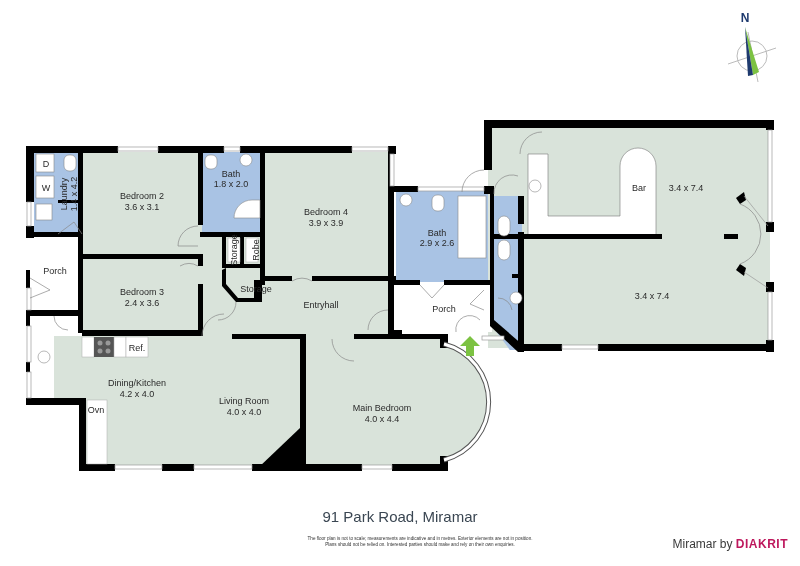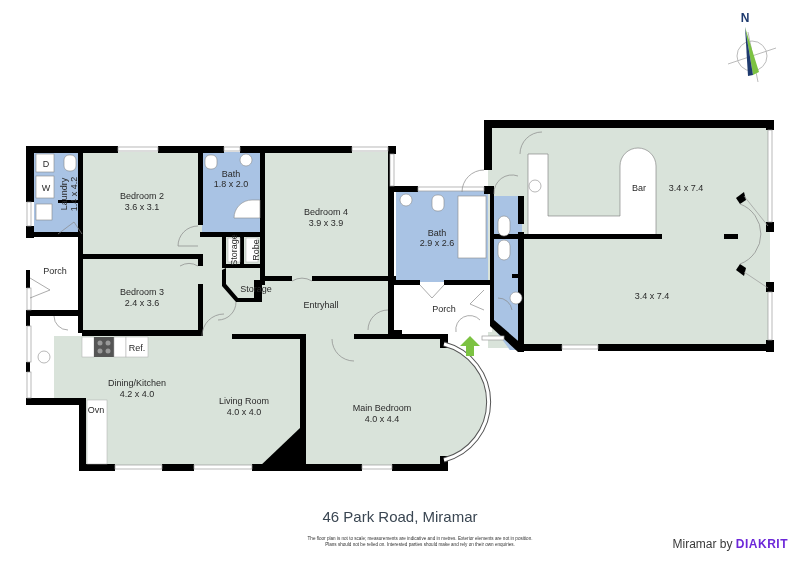--- a/index.html
+++ b/index.html
@@ -2,21 +2,21 @@
 <html><head>
 <meta charset="utf-8">
 <style>
   html, body { margin:0; padding:0; background:#ffffff; }
   body { width:800px; height:566px; position:relative; overflow:hidden; font-family:"Liberation Sans", sans-serif; }
   #plan { position:absolute; left:0; top:0; width:800px; height:566px; }
   .room-label { font-family:"Liberation Sans", sans-serif; font-size:9px; fill:#2a2a2a; text-anchor:middle; }
   .title { position:absolute; left:0; width:800px; top:508px; text-align:center; font-size:15px; color:#3a4652; font-family:"Liberation Sans", sans-serif; }
   .disclaimer { position:absolute; left:200px; width:440px; top:536px; text-align:center; font-size:4.6px; line-height:6px; color:#333; }
   .produced { position:absolute; right:12px; top:537px; font-size:12px; color:#3a3a3a; }
-  .produced b { font-weight:bold; letter-spacing:0.5px; color:#6d28d9; }
+  .produced b { font-weight:bold; letter-spacing:0.5px; color:#be185d; }
   .compass { position:absolute; left:724px; top:8px; width:56px; height:76px; }
 </style>
 </head>
 <body>
 
 <svg id="plan" viewBox="0 0 800 566" xmlns="http://www.w3.org/2000/svg">
 
   <g>
 
     <rect x="34" y="152" width="48" height="82" fill="#a9c3e4"></rect>
@@ -227,21 +227,21 @@
   <svg width="56" height="76" viewBox="0 0 56 76">
     <text x="21" y="14" font-family="Liberation Sans, sans-serif" font-size="12" font-weight="bold" fill="#1e3a6e" text-anchor="middle">N</text>
     <circle cx="28" cy="48" r="15" fill="none" stroke="#bbb" stroke-width="1"></circle>
     <line x1="4" y1="56" x2="52" y2="40" stroke="#bbb" stroke-width="1"></line>
     <line x1="24" y1="24" x2="34" y2="74" stroke="#bbb" stroke-width="1"></line>
     <polygon points="21,19 29,67 35,64" fill="#7cc242"></polygon>
     <polygon points="21,19 24,68 29,67" fill="#1e3a6e"></polygon>
   </svg>
 </div>
 
-<div class="title">46 Park Road, Miramar</div>
+<div class="title">91 Park Road, Miramar</div>
 <div class="disclaimer">
   <div>The floor plan is not to scale; measurements are indicative and in metres. Exterior elements are not in position.</div>
   <div>Plans should not be relied on. Interested parties should make and rely on their own enquiries.</div>
 </div>
 <div class="produced">
   <span>Miramar by</span>
   <b>DIAKRIT</b>
 </div>
 
 </body></html>

